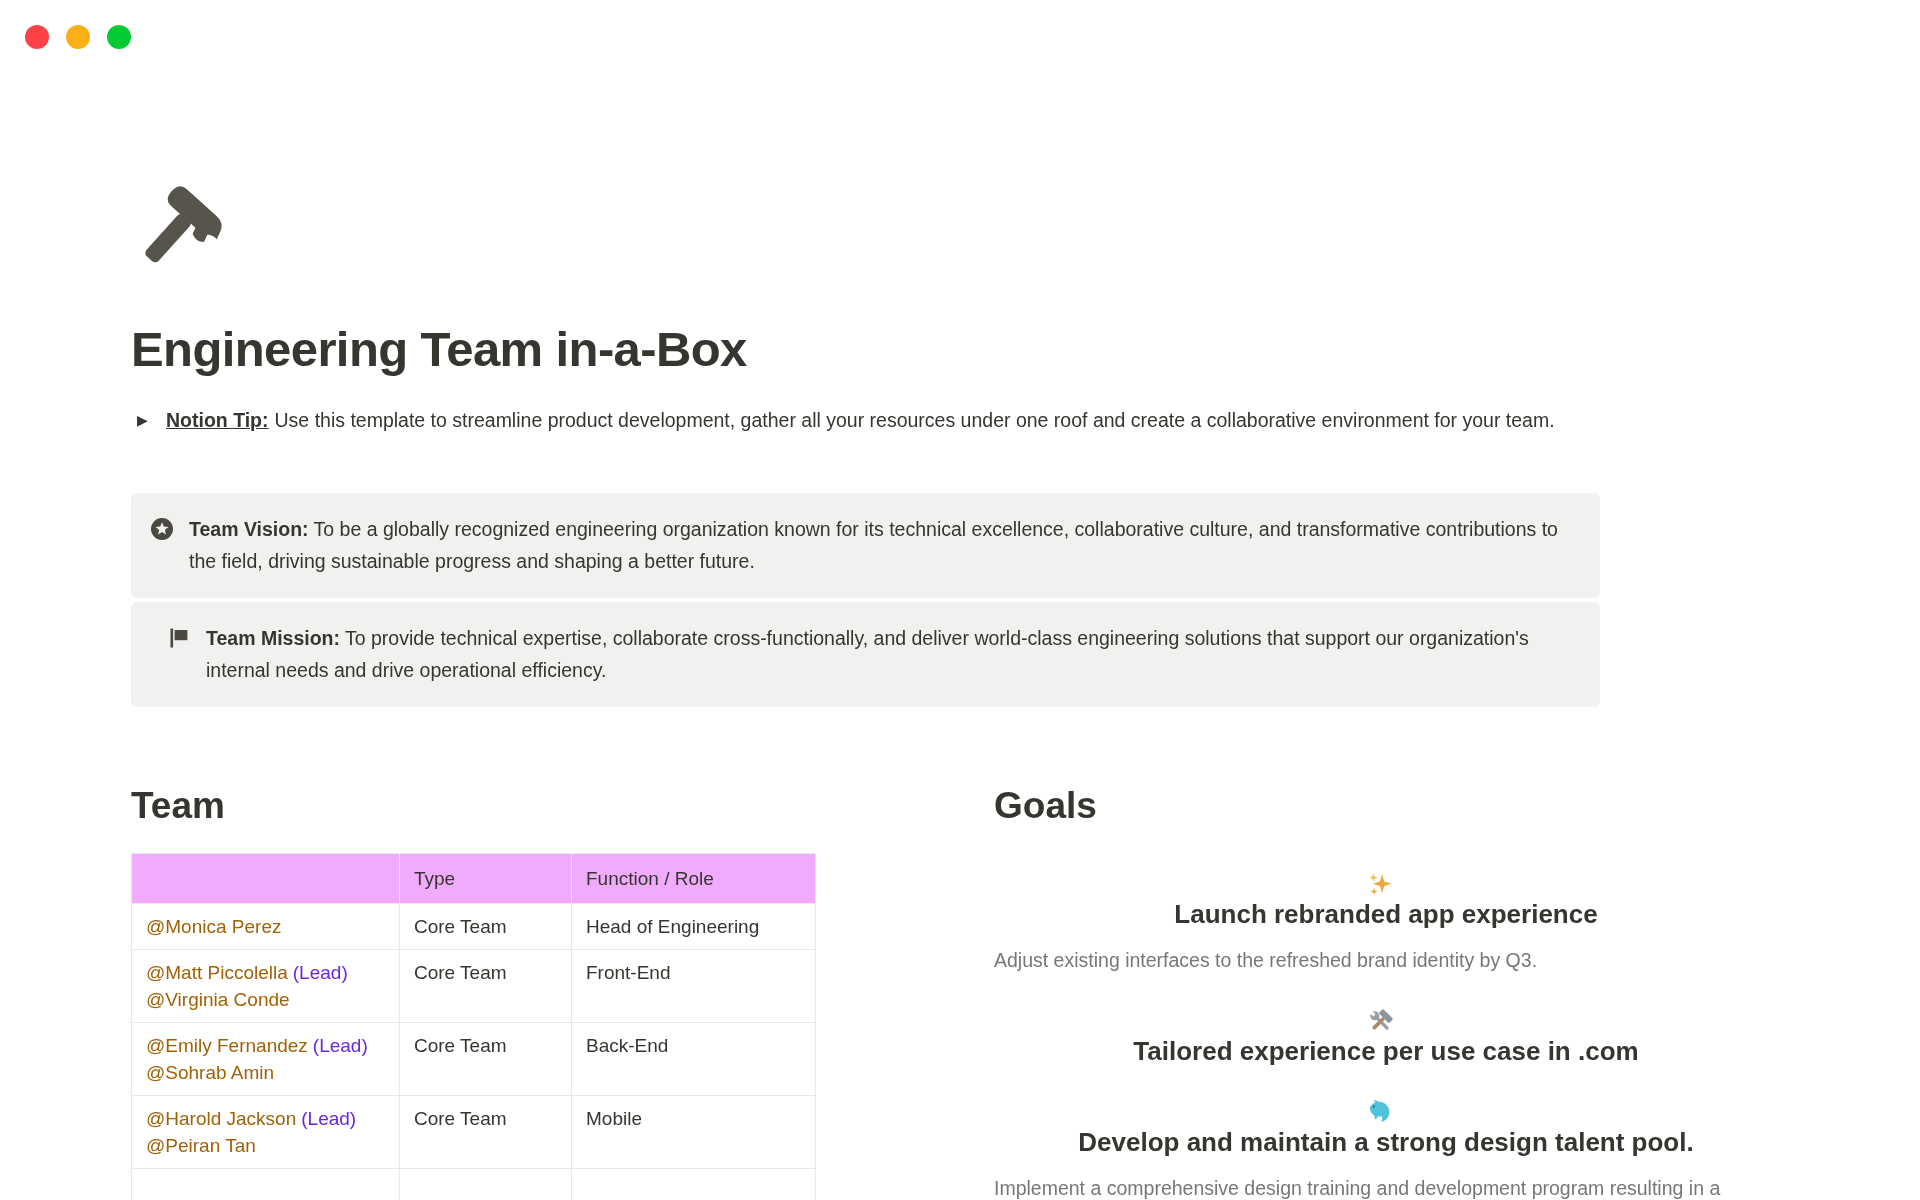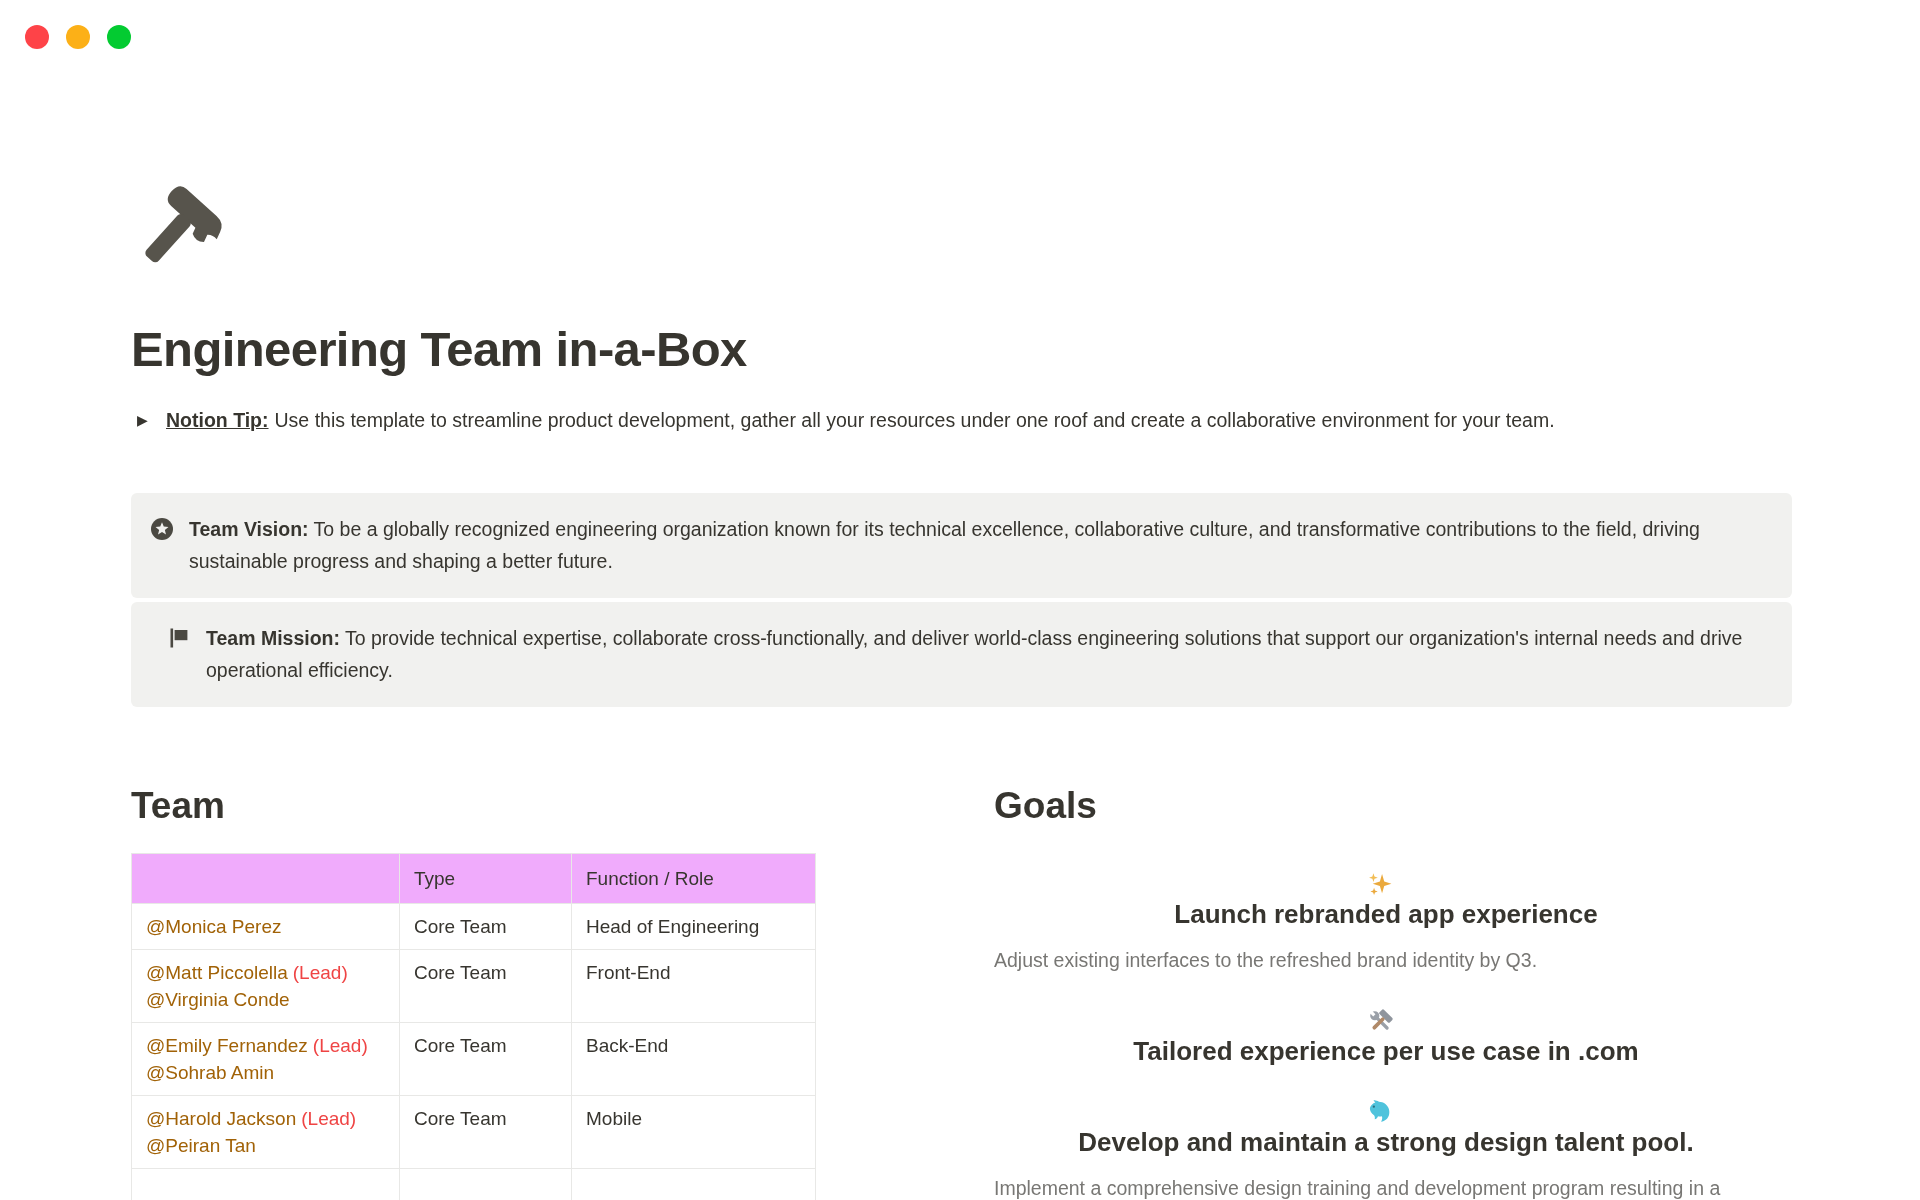--- a/index.html
+++ b/index.html
@@ -33,21 +33,21 @@
   
   .tip { margin-top: 26px; display: flex; align-items: flex-start; font-size: 19.5px; line-height: 30px; }
   .tip .tri { flex: none; width: 35px; padding-left: 6px; font-size: 14px; line-height: 30px; color: #37352f; }
   .tip-label { font-weight: 700; text-decoration: underline; margin-right: 6px; }
 
   
   .callout {
     margin-top: 58px;
     background: #f1f1ef;
     border-radius: 6px;
-    width: 1661px;
+    width: 1469px;
     padding: 20px 40px 20px 19px;
     display: flex; align-items: flex-start;
     font-size: 19.5px; line-height: 32.5px;
   }
   .callout + .callout { margin-top: 4px; padding-left: 36px; }
   .callout-icon { flex: none; width: 24px; height: 24px; margin: 4px 15px 0 0; }
   .callout-icon svg { width: 24px; height: 24px; display: block; }
   .callout-label { font-weight: 700; margin-right: 5px; }
 
   
@@ -62,21 +62,21 @@
     border: 1px solid #e8e8e6;
     padding: 9px 14px;
     font-size: 19px; line-height: 27px;
     text-align: left; vertical-align: top; font-weight: 400;
   }
   .team-table th { background: #f0abfc; padding: 11px 14px; font-weight: 500; }
   .team-table col.c1 { width: 268px; }
   .team-table col.c2 { width: 172px; }
   .team-table col.c3 { width: 244px; }
   .mention { color: #a16207; }
-  .lead { color: #ef4444; margin-left: 5px; }
+  .lead { color: #6d28d9; margin-left: 5px; }
   tr.stub td { height: 56px; }
 
   
   .goal h3 { margin: 32px 0 0 0; font-size: 26px; font-weight: 700; line-height: 32px; display: flex; align-items: center; flex-direction: column; }
   .goal:first-of-type h3 { margin-top: 42px; }
   .goal .gicon { flex: none; width: 27px; height: 27px; margin-right: 11px; }
   .goal .gicon svg { width: 27px; height: 27px; display: block; }
   .goal-desc { margin: 14px 0 0 0; font-size: 19.5px; line-height: 32px; color: #787774; max-width: 730px; }
 </style>
 </head>

